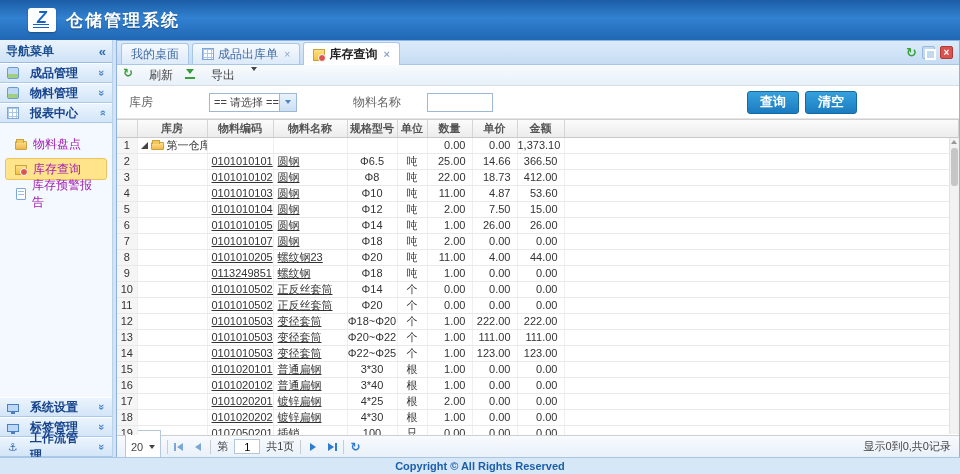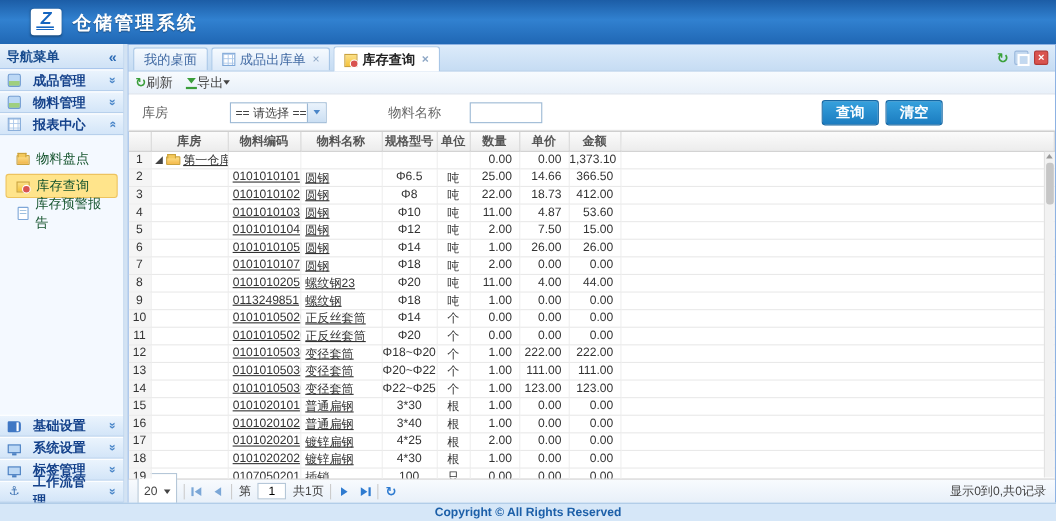--- a/index.html
+++ b/index.html
@@ -25,21 +25,21 @@
   
   .sidebar { width:113px; background:#f2f8fe; border-right:1px solid #b9d2ec; display:flex; flex-direction:column; }
   .side-header { height:23px; background:linear-gradient(180deg,#eaf3fc,#cfe2f6); border-bottom:1px solid #99bbe8; color:#1a4d8f; font-weight:bold; display:flex; align-items:center; justify-content:space-between; padding:0 6px; }
   .collapse-btn { color:#2a6ab5; cursor:pointer; font-size:13px; }
   .collapse-btn::before { content:"\00ab"; }
   .acc-header { height:20px; background:linear-gradient(180deg,#ebf4fd,#d3e5f8); border-top:1px solid #fff; border-bottom:1px solid #aac8e8; color:#15428b; font-weight:bold; display:flex; align-items:center; gap:11px; padding:0 7px; cursor:pointer; }
   .dbl-chevron { margin-left:auto; color:#4a86c8; font-size:11px; display:inline-block; transform:rotate(90deg); }
   .dbl-chevron::before { content:"\00bb"; }
   .dbl-chevron.up { transform:rotate(-90deg); }
   .submenu { flex:1; padding:10px 5px; background:#f4f9ff; }
-  .submenu-item { height:22px; display:flex; align-items:center; gap:6px; padding:0 4px 0 9px; color:#14532d; cursor:pointer; border:1px solid transparent; border-radius:3px; margin-bottom:3px; }
+  .submenu-item { height:22px; display:flex; align-items:center; gap:6px; padding:0 4px 0 9px; color:#a21caf; cursor:pointer; border:1px solid transparent; border-radius:3px; margin-bottom:3px; }
   .submenu-item.selected { background:#ffe48b; border-color:#edc35f; }
 
   
   .icon12 { width:12px; height:12px; display:inline-block; position:relative; flex:none; }
   .pic-icon { border:1px solid #6f9bd1; border-radius:2px; background:linear-gradient(180deg,#bcd8f5 55%,#9fcf7f 55%); }
   .grid-icon { border:1px solid #7ea7d8; background-color:#fff; background-image:linear-gradient(#aac6e8 1px,transparent 1px),linear-gradient(90deg,#aac6e8 1px,transparent 1px); background-size:4px 4px; }
   .basket-icon { height:9px; margin-top:2px; background:linear-gradient(#fde08a,#f0b54a); border:1px solid #caa23e; border-radius:1px; }
   .basket-icon::before { content:""; position:absolute; top:-3px; left:0; width:6px; height:3px; background:#f4c95c; border:1px solid #caa23e; border-bottom:none; }
   .query-icon { height:10px; margin-top:1px; background:linear-gradient(#fbe087,#f5c33c); border:1px solid #caa23e; }
   .query-icon::after { content:""; position:absolute; right:-2px; bottom:-2px; width:6px; height:6px; border-radius:50%; background:#d9534f; border:1px solid #fff; }
@@ -64,21 +64,21 @@
   .tab-icon { width:12px; height:12px; flex:none; position:relative; }
   .tabbar-tools { position:absolute; right:6px; top:5px; display:flex; gap:5px; align-items:center; }
   .tool-refresh { color:#3aa13a; font-weight:bold; font-size:13px; line-height:13px; cursor:pointer; }
   .tool-refresh::before { content:"\21bb"; }
   .tool-max { width:13px; height:13px; background:#c3d9f0; border:1px solid #9ab8dc; border-radius:2px; cursor:pointer; position:relative; }
   .tool-max::after { content:""; position:absolute; left:2px; top:2px; width:7px; height:7px; border:2px solid #fff; }
   .tool-close { width:13px; height:13px; background:#d9544f; border:1px solid #b23a36; border-radius:2px; color:#fff; font-size:10px; font-weight:bold; line-height:11px; text-align:center; cursor:pointer; }
   .tool-close::before { content:"\00d7"; }
 
   .toolbar { height:21px; background:linear-gradient(180deg,#f8fbfe,#e8f0f9); border-bottom:1px solid #d4dce6; display:flex; align-items:center; gap:12px; padding:0 6px; }
-  .tbtn { display:flex; align-items:center; gap:0; color:#444; cursor:pointer; }
+  .tbtn { display:flex; align-items:flex-start; gap:16px; color:#444; cursor:pointer; }
   .ico-refresh { color:#3a9e3a; font-weight:bold; font-size:12px; line-height:12px; }
   .ico-refresh::before { content:"\21bb"; }
   .ico-export { width:10px; height:12px; position:relative; }
   .ico-export::before { content:""; position:absolute; left:1px; top:2px; width:0; height:0; border:4px solid transparent; border-top:5px solid #3a9e3a; }
   .ico-export::after { content:""; position:absolute; left:0; bottom:0; width:10px; height:2px; background:#3a9e3a; }
   .caret-dark { width:0; height:0; border-left:3px solid transparent; border-right:3px solid transparent; border-top:4px solid #444; }
 
   .filterbar { height:33px; background:#fff; display:flex; align-items:center; gap:8px; padding:0 8px 0 12px; position:relative; border-bottom:1px solid #e4e4e4; }
   .filterbar label { color:#666; }
   .combo { width:88px; height:19px; border:1px solid #9cb8d4; background:#fff; display:flex; align-items:center; justify-content:space-between; margin-left:48px; cursor:pointer; font-size:11px; color:#444; padding-left:4px; }
@@ -89,21 +89,21 @@
   .btn-blue { position:absolute; height:23px; padding:0 12px; background:linear-gradient(180deg,#36a1dd,#1b7cc0); border:1px solid #1668a4; border-radius:3px; color:#fff; font-weight:bold; font-size:13px; cursor:pointer; font-family:inherit; }
   .btn-query { right:160px;margin-left:17px; }
   .btn-clear { right:102px; }
 
   
   .gridwrap { flex:1; position:relative; overflow:hidden; border-top:1px solid #cfcfcf; }
   table.grid { border-collapse:collapse; table-layout:fixed; width:100%; font-size:11px; }
   table.grid th { height:17px; background:linear-gradient(180deg,#fbfbfb,#ececec); border-right:1px solid #d5d5d5; border-bottom:1px solid #c9c9c9; font-weight:bold; color:#555; text-align:center; overflow:hidden; white-space:nowrap; }
   table.grid td { height:16px; border-right:1px solid #efefef; border-bottom:1px solid #e9e9e9; overflow:hidden; white-space:nowrap; color:#333; }
   td.c0 { text-align:center; background:#f5f5f5; color:#666; border-right:1px solid #ddd; }
-  td.c1 { padding-left:3px;text-decoration:underline; }
+  td.c1 { padding-left:3px; }
   td.c2,td.c3 { padding-left:4px;text-decoration:underline; }
   td.c4,td.c5 { text-align:center; }
   td.c6,td.c7,td.c8 { text-align:right; padding-right:6px; }
   .tree-cell { display:flex; align-items:center; gap:3px; }
   .expander { width:0; height:0; border-left:7px solid transparent; border-bottom:7px solid #444; flex:none; cursor:pointer; }
   .folder-icon { width:13px; height:8px; background:linear-gradient(#fde08a,#f4b94a); border:1px solid #caa23e; border-radius:1px; position:relative; flex:none; margin-top:2px; }
   .folder-icon::before { content:""; position:absolute; top:-3px; left:0; width:6px; height:3px; background:#f4c95c; border:1px solid #caa23e; border-bottom:none; }
 
   .vscroll { position:absolute; top:18px; right:1px; bottom:1px; width:9px; background:#f2f2f2; border-left:1px solid #e2e2e2; cursor:pointer; }
   .vscroll .up-arrow { position:absolute; top:2px; left:1px; width:0; height:0; border-left:3px solid transparent; border-right:3px solid transparent; border-bottom:4px solid #999; }
@@ -171,25 +171,20 @@
         <div class="submenu-item selected">
           <span class="icon12 query-icon"></span>
           <span>库存查询</span>
         </div>
         <div class="submenu-item">
           <span class="icon12 report-icon"></span>
           <span>库存预警报告</span>
         </div>
       </div>
 
-      <div class="acc-header">
-        <span class="icon12 book-icon"></span>
-        <span>基础设置</span>
-        <span class="dbl-chevron"></span>
-      </div>
       <div class="acc-header">
         <span class="icon12 monitor-icon"></span>
         <span>系统设置</span>
         <span class="dbl-chevron"></span>
       </div>
       <div class="acc-header">
         <span class="icon12 monitor-icon"></span>
         <span>标签管理</span>
         <span class="dbl-chevron"></span>
       </div>

